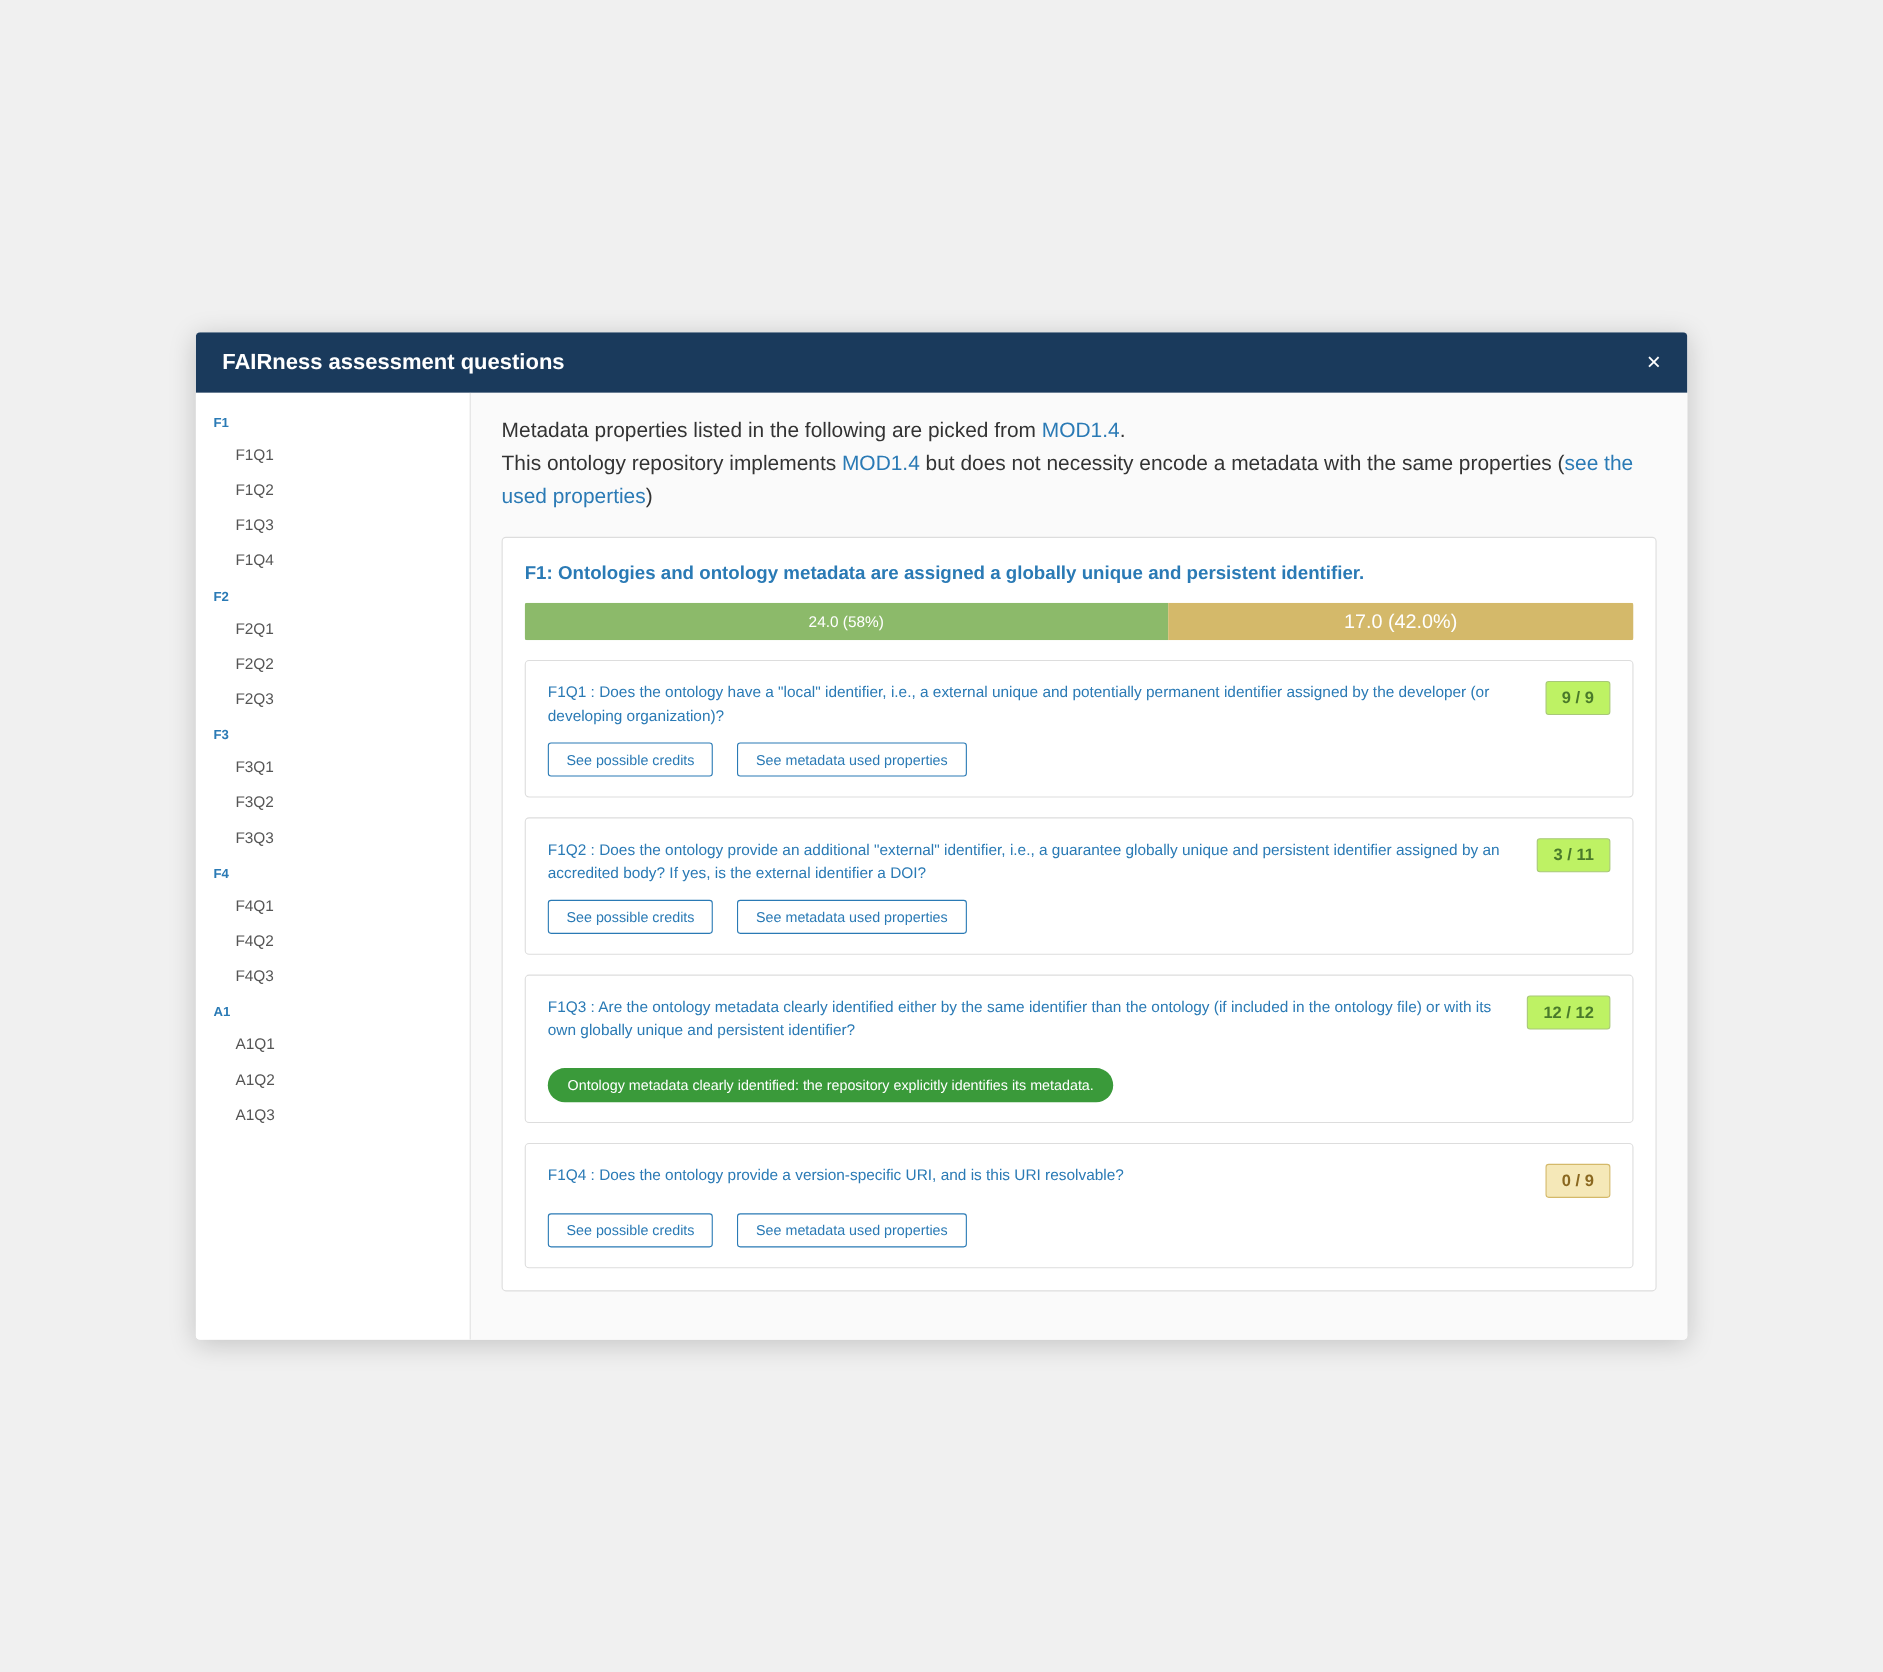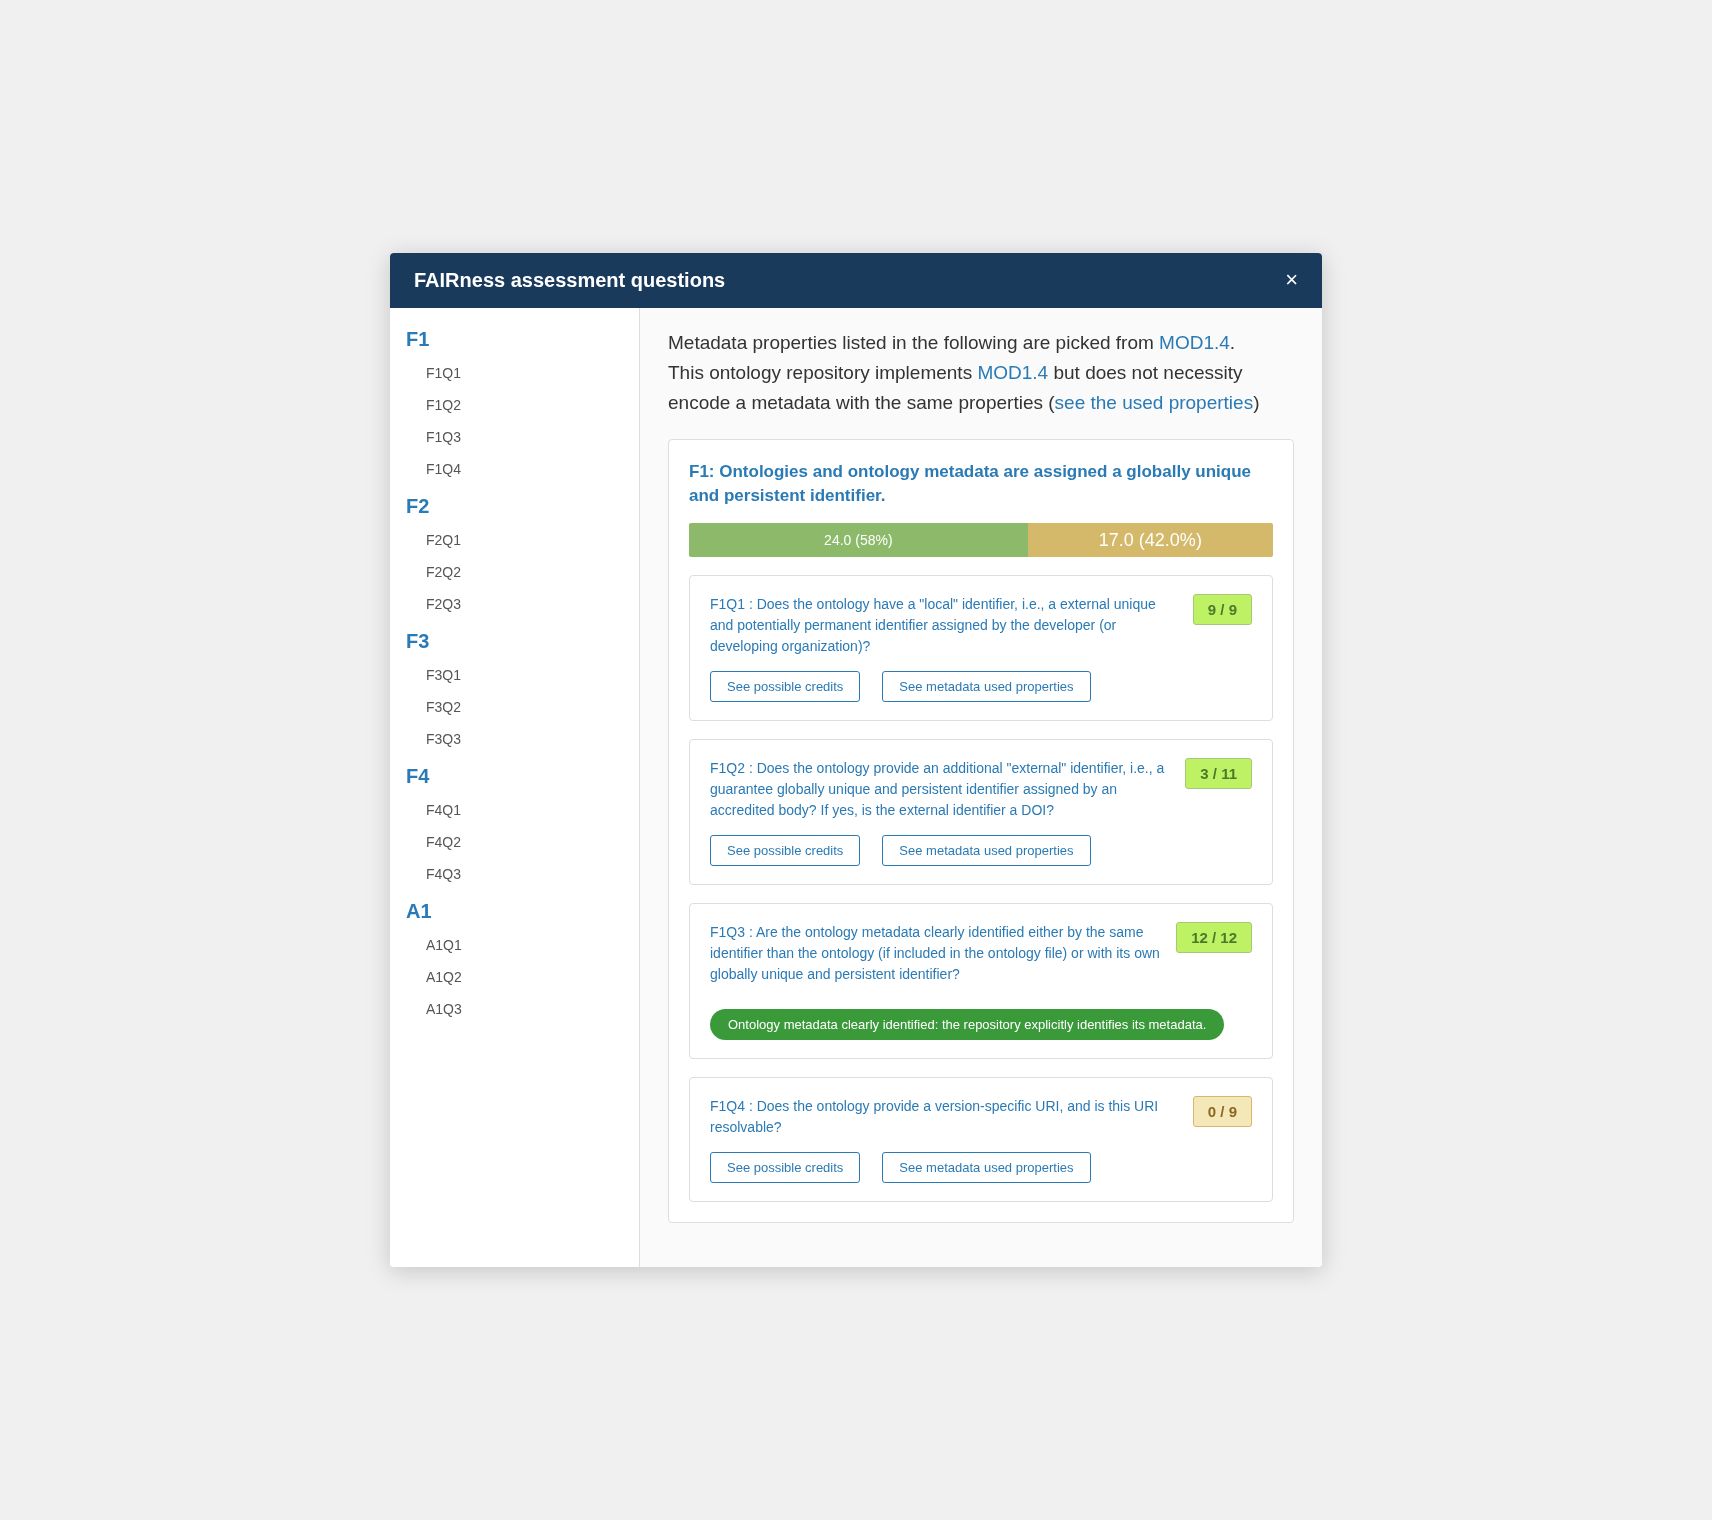--- a/index.html
+++ b/index.html
@@ -6,21 +6,21 @@
     body {
       font-family: Arial, sans-serif;
       background: #f0f0f0;
       display: flex;
       justify-content: center;
       align-items: center;
       min-height: 100vh;
     }
     .modal {
       background: #fff;
-      width: 932px;
+      width: 1356px;
       max-width: 98vw;
       border-radius: 4px;
       box-shadow: 0 4px 24px rgba(0,0,0,0.18);
       overflow: hidden;
       display: flex;
       flex-direction: column;
       max-height: 98vh;
     }
     .modal-header {
       background: #1a3a5c;
@@ -59,21 +59,21 @@
     }
     .sidebar-item {
       padding: 8px 24px;
       font-size: 15px;
       cursor: pointer;
       color: #555;
     }
     .sidebar-item.category {
       color: #2a7ab5;
       font-weight: 600;
-      font-size: 20px;
+      font-size: 12px;
       padding: 10px 16px 6px 16px;
     }
     .sidebar-item.sub-item {
       padding-left: 36px;
       color: #555;
       font-size: 14px;
     }
     .main-content {
       flex: 1;
       overflow-y: auto;

